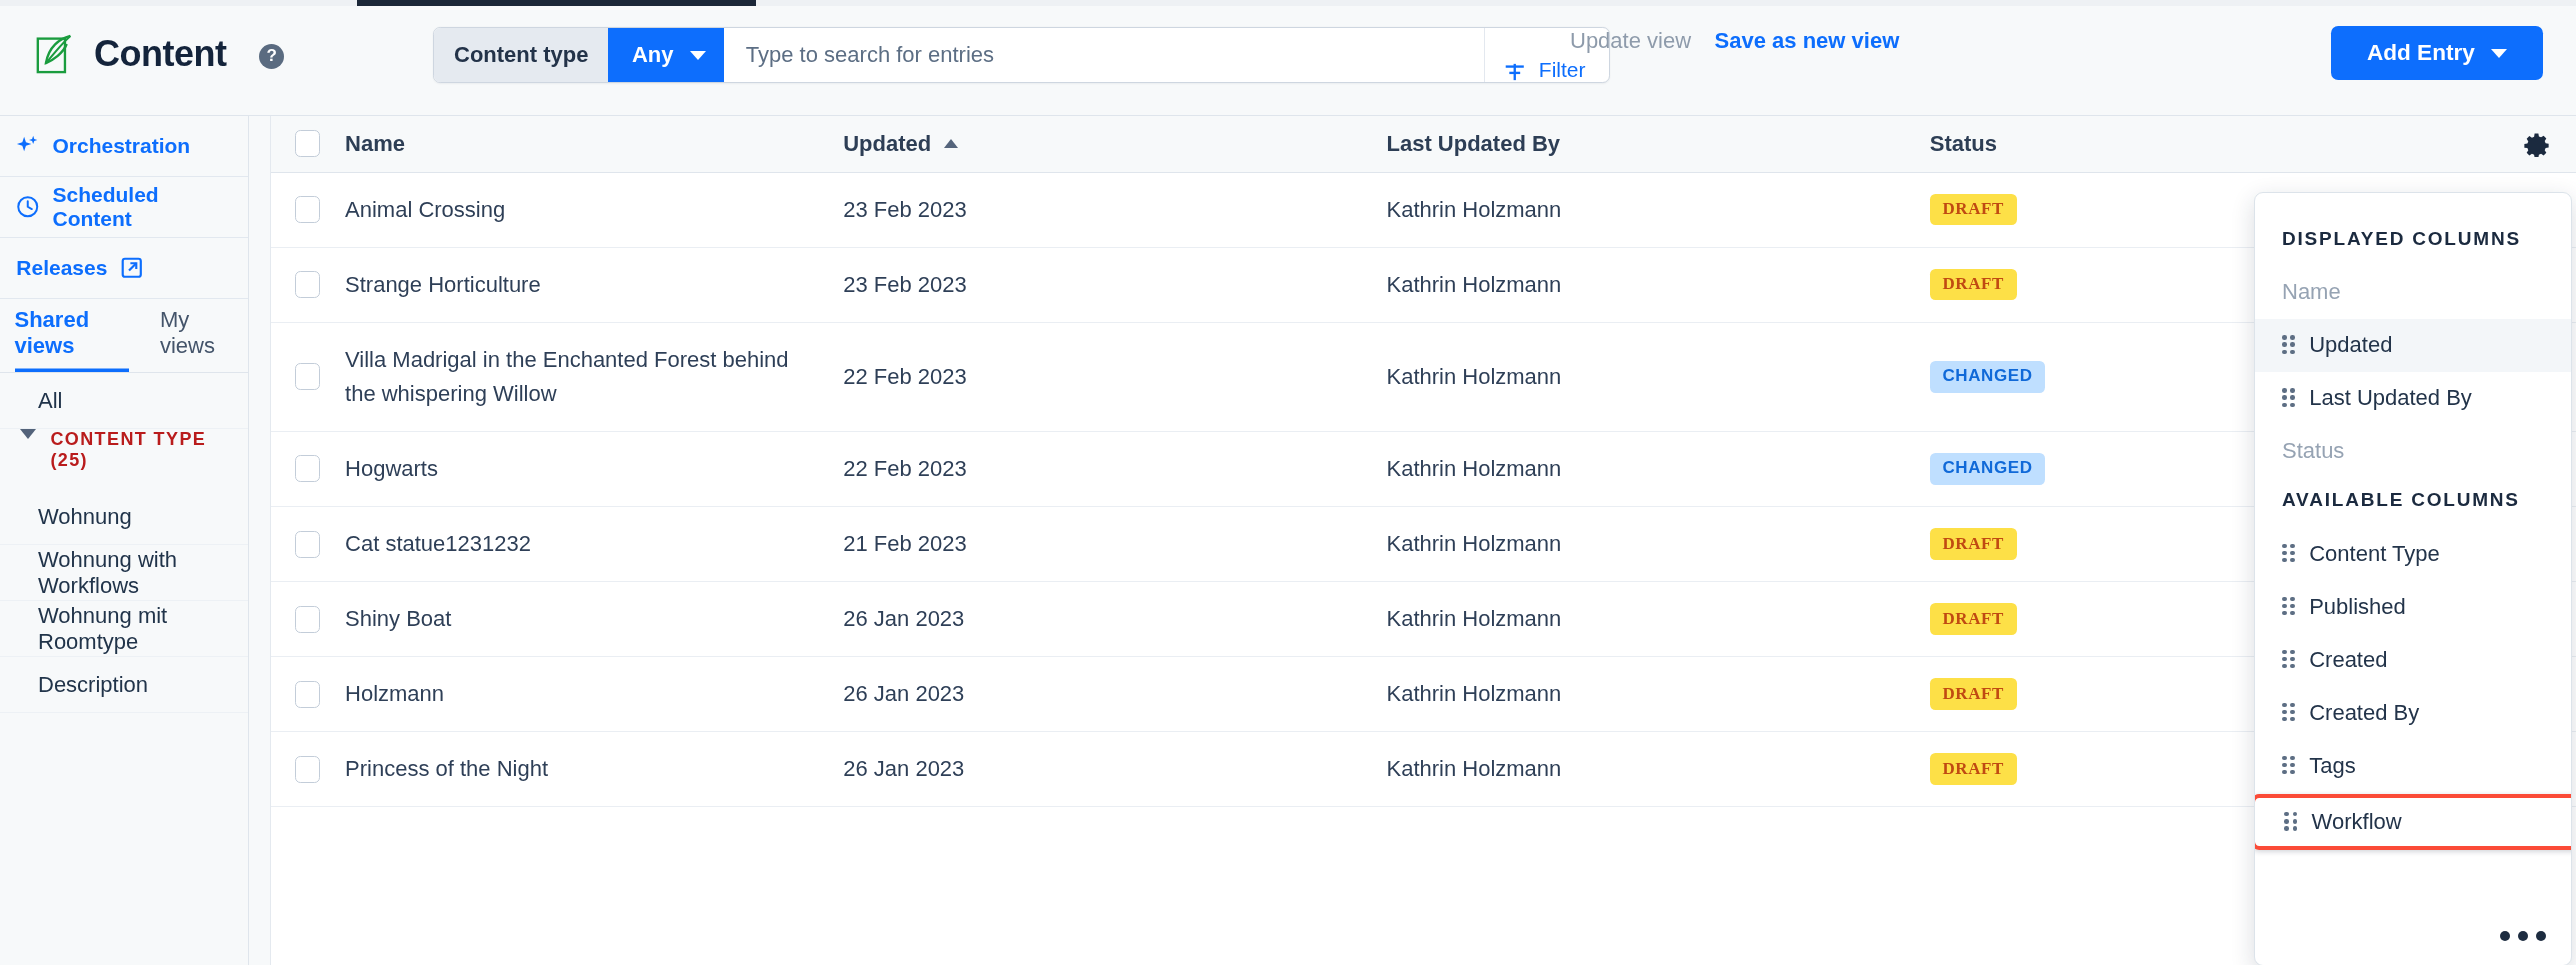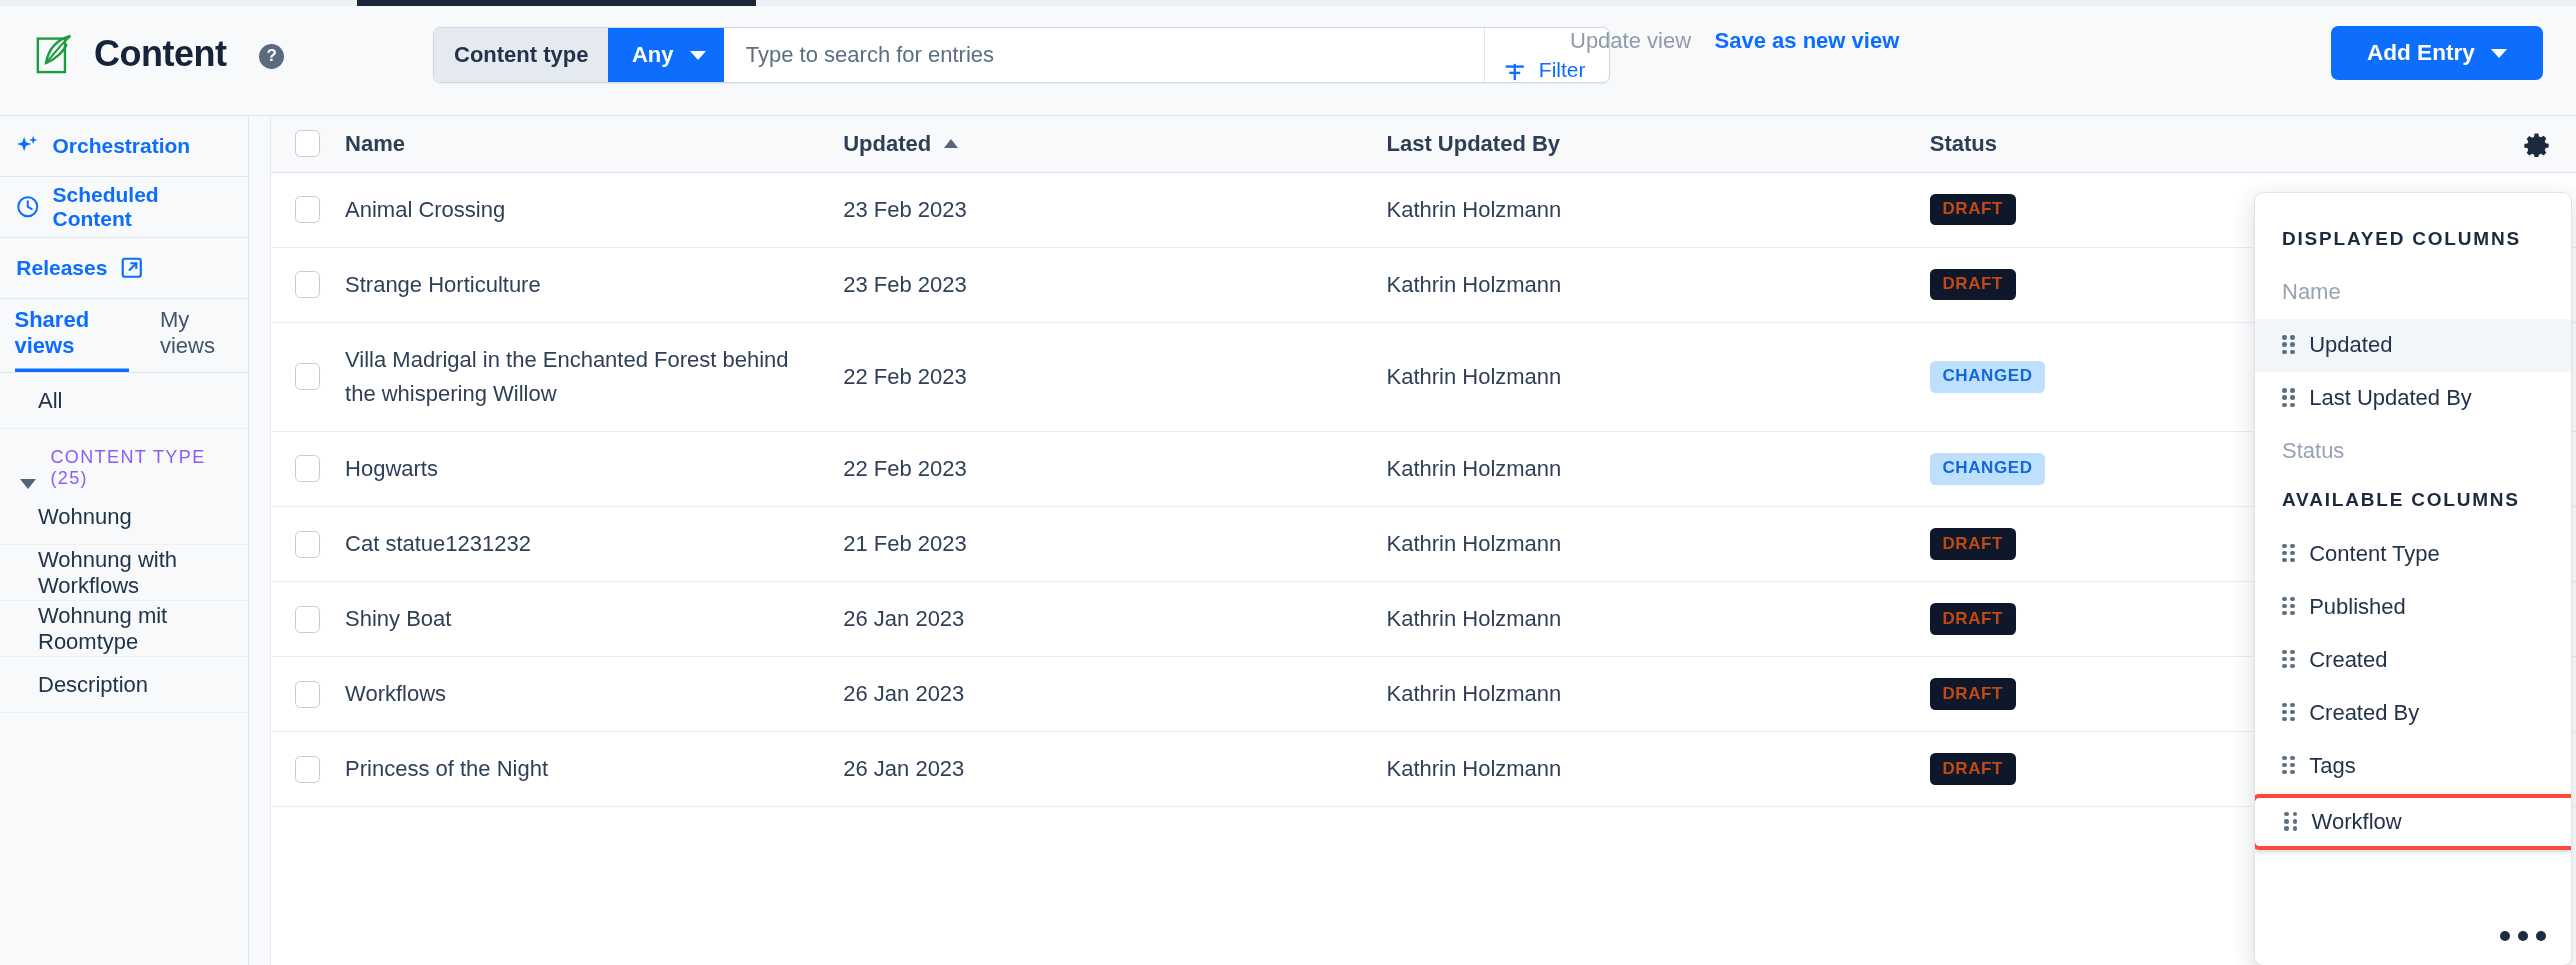--- a/index.html
+++ b/index.html
@@ -135,24 +135,24 @@
     box-shadow: inset 0 -3.6px 0 0 #0d6efd;
   }
   .side-entry {
     display: flex; align-items: center;
     height: 56px; padding: 0 14.5px 0 38px;
     font-size: 22px; color: #21344a;
     border-bottom: 0.9px solid #edf1f5;
     cursor: pointer;
   }
   .group-head {
-    display: flex; align-items: flex-end; gap: 14.5px;
+    display: flex; align-items: flex-start; gap: 14.5px;
     height: 60px; padding: 0 14.5px;
-    font-size: 18px; font-weight: normal; letter-spacing: 1.4px;
-    color: #8b5cf6; cursor: pointer;
+    font-size: 18px; font-weight: bold; letter-spacing: 1.4px;
+    color: #b91c1c; cursor: pointer;
   }
   .chev {
     width: 0; height: 0;
     border-left: 8.2px solid transparent;
     border-right: 8.2px solid transparent;
     border-top: 10px solid #53637a;
     margin-left: 5.4px;
   }
 
   
@@ -204,21 +204,21 @@
     border: 1.8px solid #c3cdd9; border-radius: 5.4px;
     background: #ffffff; display: block; cursor: pointer;
   }
   .name-cell { line-height: 1.55; padding-right: 45px; }
   .badge {
     display: inline-block;
     padding: 5.4px 12.7px 6.3px;
     border-radius: 5.4px;
     font-size: 17px; font-weight: bold; letter-spacing: 0.6px;
   }
-  .badge.draft   { background: #0f172a; color: #c04a12; }
+  .badge.draft   { background: #fde047; color: #c04a12; font-family: Liberation Serif, serif; }
   .badge.changed { background: #bfdfff; color: #1069d8; }
 
   
   .col-popover {
     position: absolute; left: 2254px; top: 192px;
     width: 318px; height: 774px;
     background: #ffffff;
     border: 0.9px solid #dce3ea;
     border-radius: 9px;
     box-shadow: 0 7.2px 23.5px rgba(25,40,65,.16);
@@ -458,21 +458,21 @@
           <td class="name-cell">Shiny Boat</td>
           <td>26 Jan 2023</td>
           <td>Kathrin Holzmann</td>
           <td><span class="badge draft">DRAFT</span></td>
           <td></td>
         </tr>
         <tr>
           <td class="cell-check">
               <span class="row-cb"></span>
             </td>
-          <td class="name-cell">Workflows</td>
+          <td class="name-cell">Holzmann</td>
           <td>26 Jan 2023</td>
           <td>Kathrin Holzmann</td>
           <td><span class="badge draft">DRAFT</span></td>
           <td></td>
         </tr>
         <tr>
           <td class="cell-check">
               <span class="row-cb"></span>
             </td>
           <td class="name-cell">Princess of the Night</td>

